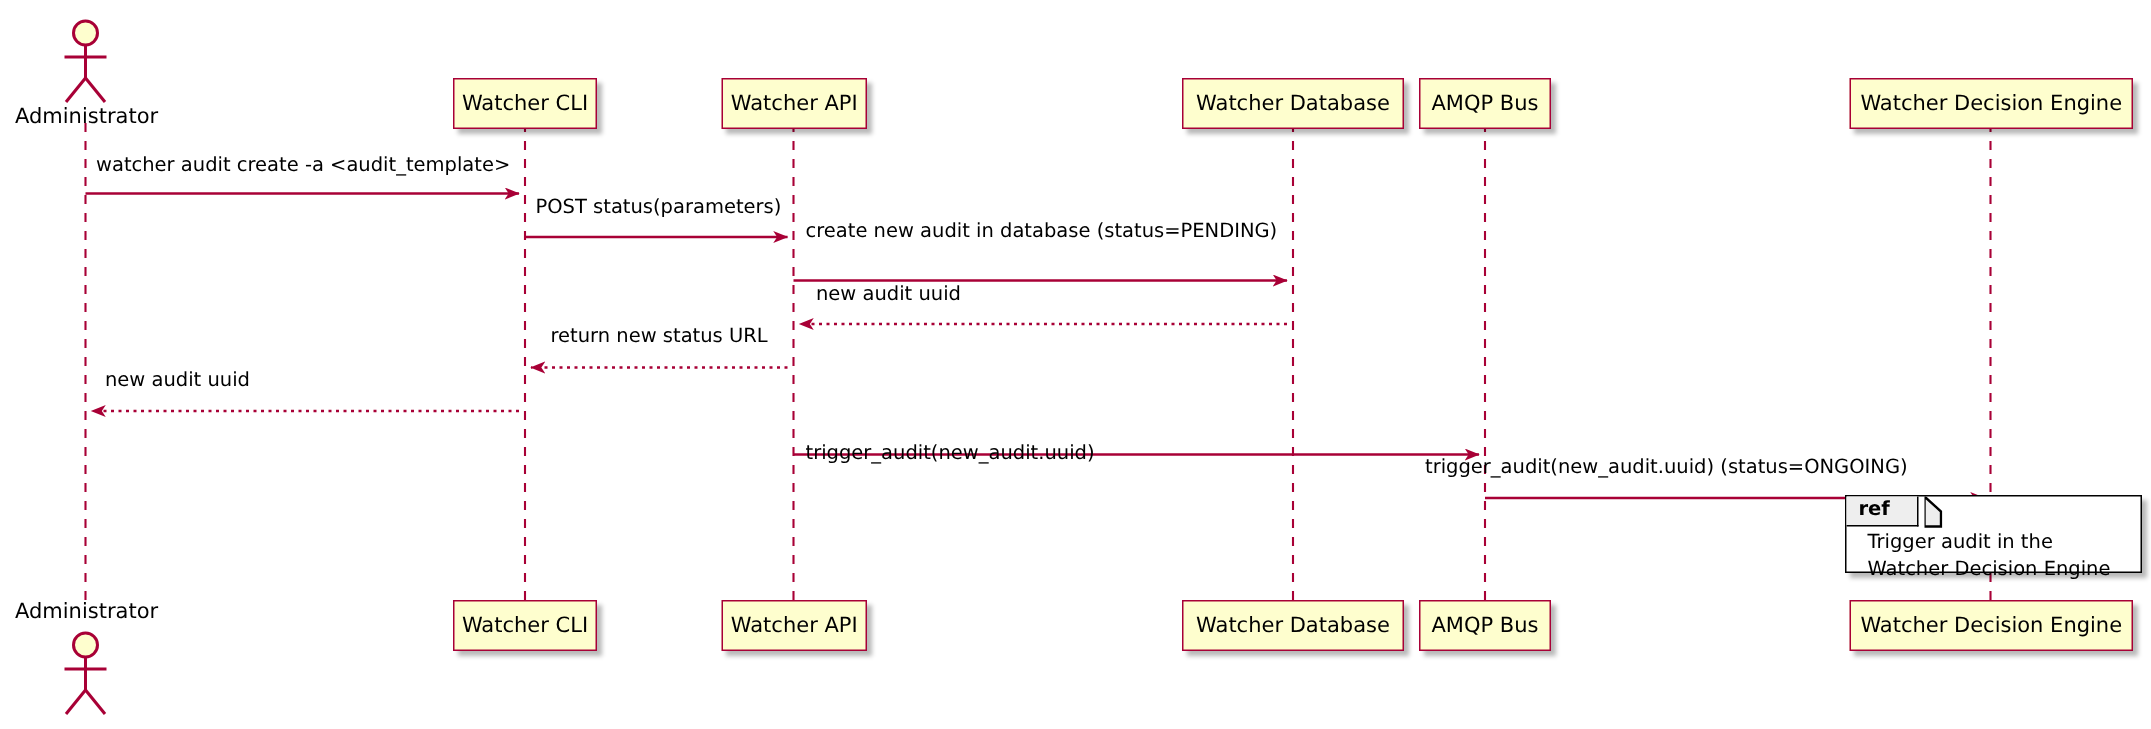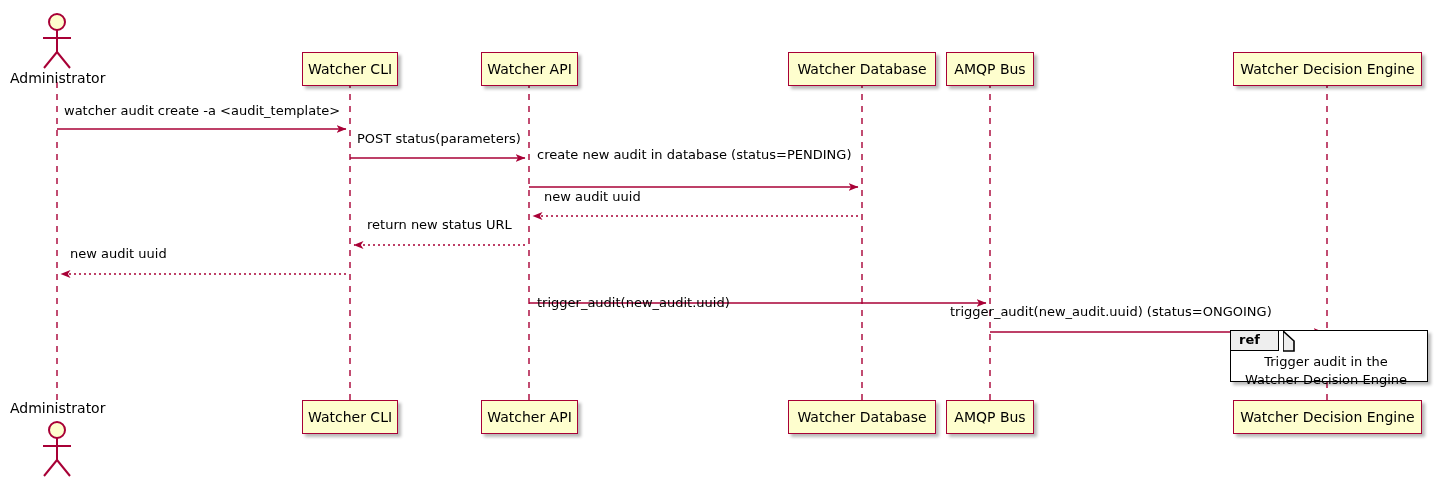--- a/index.html
+++ b/index.html
@@ -79,21 +79,20 @@
     line-height: 1.15;
   }
   .ref-body {
     position: absolute;
     left: 14px;
     top: 22px;
     font-size: 13px;
     color: #000000;
     line-height: 1.35;
     white-space: pre-line;
-    text-align: center;
   }
 </style>
 </head>
 <body>
 
 <div id="diagram">
 
   <svg class="layer" xmlns="http://www.w3.org/2000/svg">
     <defs>
       <marker id="arrowSolid" markerWidth="11" markerHeight="11" refX="9.5" refY="4" orient="auto" markerUnits="userSpaceOnUse">

